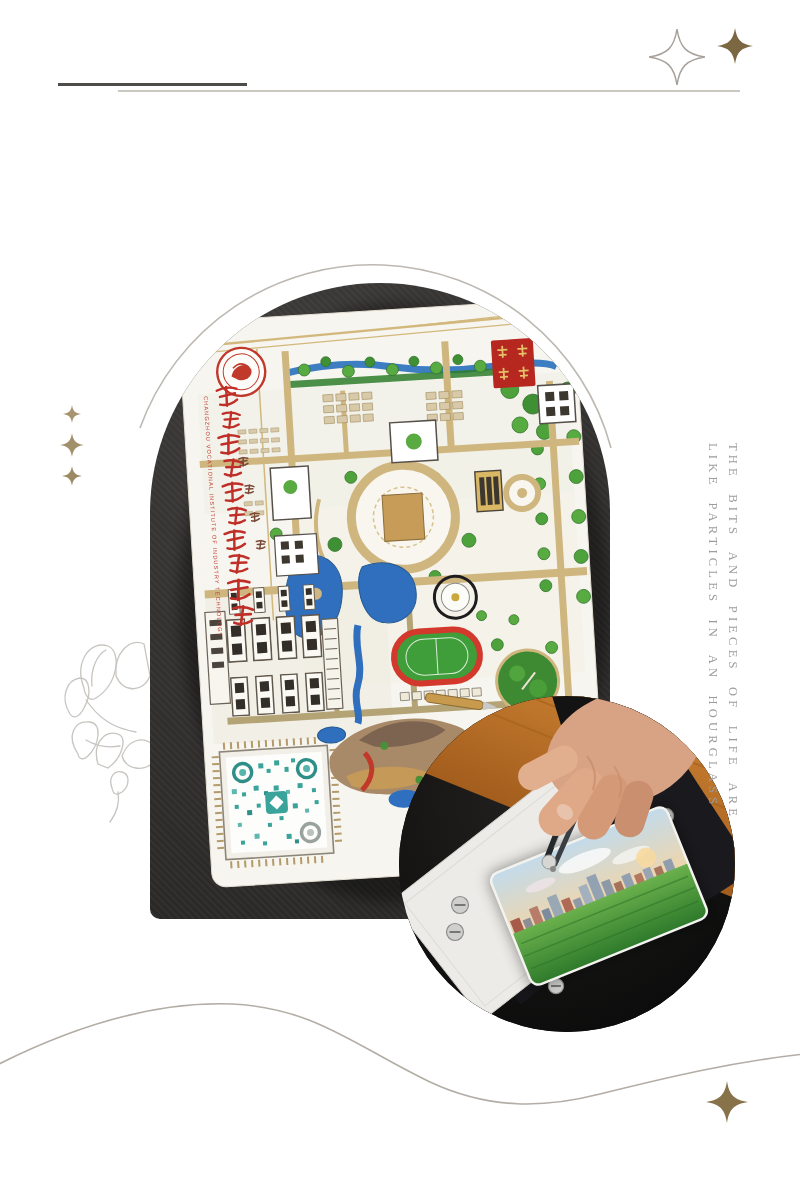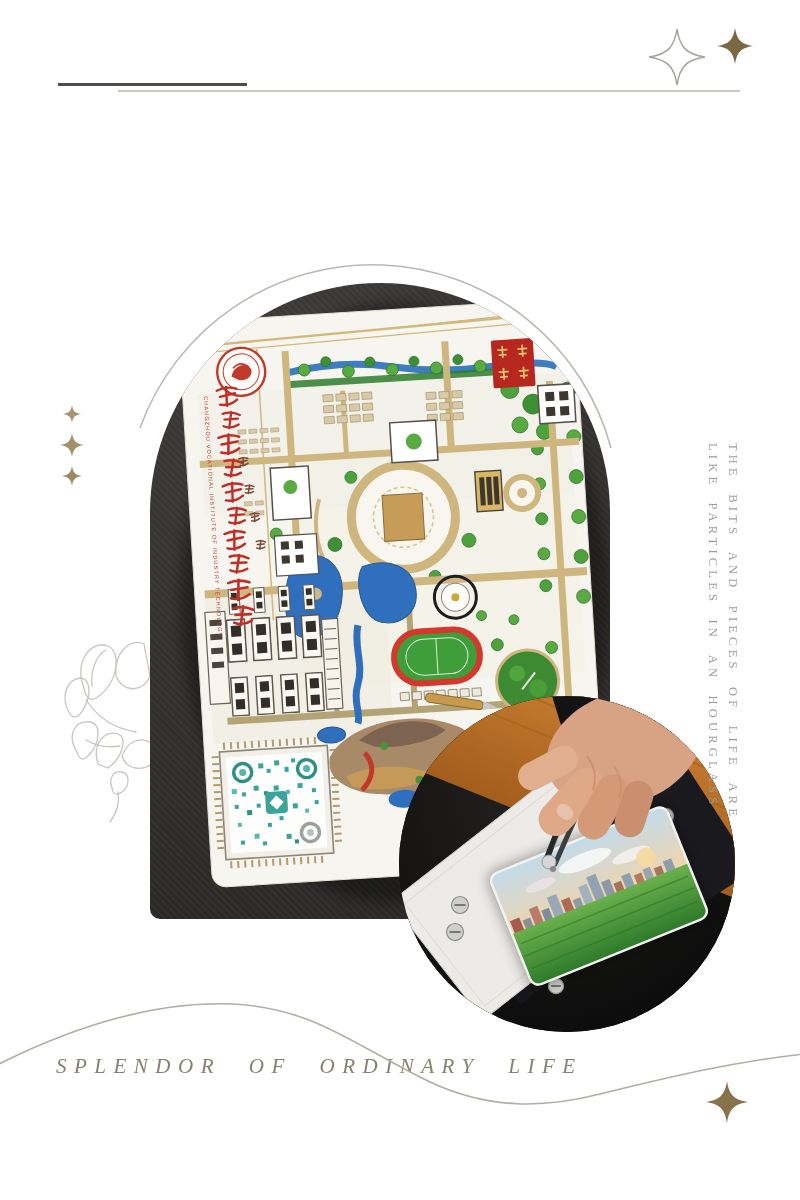--- a/index.html
+++ b/index.html
@@ -574,18 +574,17 @@
 <div class="abs right-caption">
   <div>THE BITS AND PIECES OF LIFE ARE</div>
   <div>LIKE PARTICLES IN AN HOURGLASS</div>
 </div>
 
 <svg class="abs wave" width="800" height="1200" viewBox="0 0 800 1200">
   <path d="M-5,1066 C70,1028 150,1001 232,1004 C315,1008 355,1046 430,1082 C490,1110 545,1108 600,1094 C665,1078 730,1062 805,1054" fill="none" stroke="#b3ada6" stroke-width="1.6"></path>
 </svg>
 
 <div class="abs bottom-caption">
-  <div>SPLENDOR OF ORDINARY LIFE</div>
 </div>
 
 <svg class="abs spark-bottom" width="42" height="42" viewBox="0 0 100 100">
   <use href="#spark" fill="#87724a"></use>
 </svg>
 
 </body></html>

